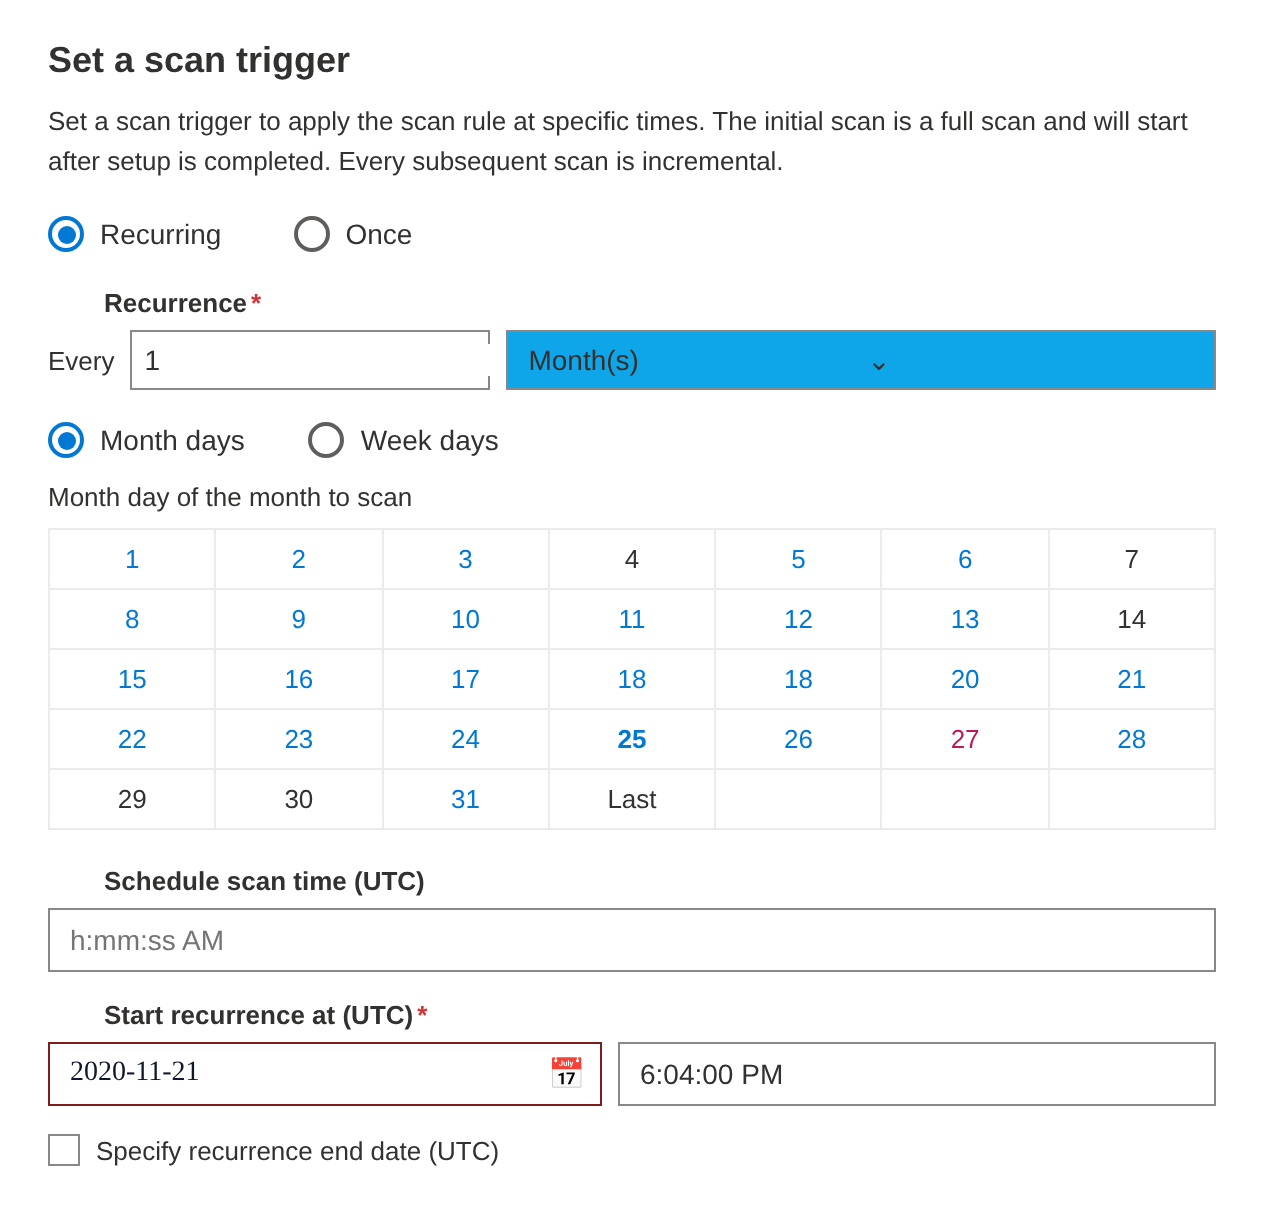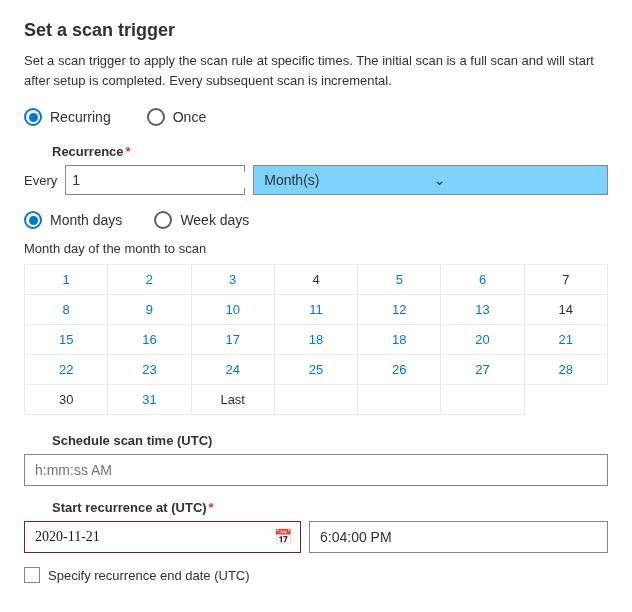--- a/index.html
+++ b/index.html
@@ -111,21 +111,21 @@
       line-height: 1;
       font-size: 9px;
       color: #605e5c;
     }
     .select-box {
       display: flex;
       align-items: center;
       border: 1px solid #8a8886;
       height: 30px;
       padding: 0 10px;
-      background: #7dd3fc;
+      background: #0ea5e9;
       cursor: pointer;
       gap: 6px;
       flex: 1;
     }
     .select-box span {
       flex: 1;
       font-size: 14px;
       color: #323130;
     }
     .select-chevron {
@@ -303,24 +303,25 @@
     <div class="cal-cell" style="color: rgb(0, 120, 212);">15</div>
     <div class="cal-cell" style="color: rgb(0, 120, 212);">16</div>
     <div class="cal-cell" style="color: rgb(0, 120, 212);">17</div>
     <div class="cal-cell" style="color: rgb(0, 120, 212);">18</div>
     <div class="cal-cell" style="color: rgb(0, 120, 212);">18</div>
     <div class="cal-cell" style="color: rgb(0, 120, 212);">20</div>
     <div class="cal-cell" style="color: rgb(0, 120, 212);">21</div>
     <div class="cal-cell" style="color: rgb(0, 120, 212);">22</div>
     <div class="cal-cell" style="color: rgb(0, 120, 212);">23</div>
     <div class="cal-cell" style="color: rgb(0, 120, 212);">24</div>
-    <div class="cal-cell" style="color: rgb(0, 120, 212);">25</div>
+    <div class="cal-cell" style="color: rgb(0, 120, 212); font-weight: bold;">25</div>
     <div class="cal-cell" style="color: rgb(0, 120, 212);">26</div>
-    <div class="cal-cell" style="color: #15803d;">27</div>
+    <div class="cal-cell" style="color: #be185d;">27</div>
     <div class="cal-cell" style="color: rgb(0, 120, 212);">28</div>
+    <div class="cal-cell plain" style="color: rgb(50, 49, 48);">29</div>
     <div class="cal-cell plain" style="color: rgb(50, 49, 48);">30</div>
     <div class="cal-cell" style="color: rgb(0, 120, 212);">31</div>
     <div class="cal-cell plain" style="color: rgb(50, 49, 48);">Last</div>
     <div class="cal-cell plain" style="color: rgb(50, 49, 48);"></div>
     <div class="cal-cell plain" style="color: rgb(50, 49, 48);"></div>
     <div class="cal-cell plain" style="color: rgb(50, 49, 48);"></div>
   </div>
 
 <div class="time-section">
   <div class="section-label">Schedule scan time (UTC)</div>

